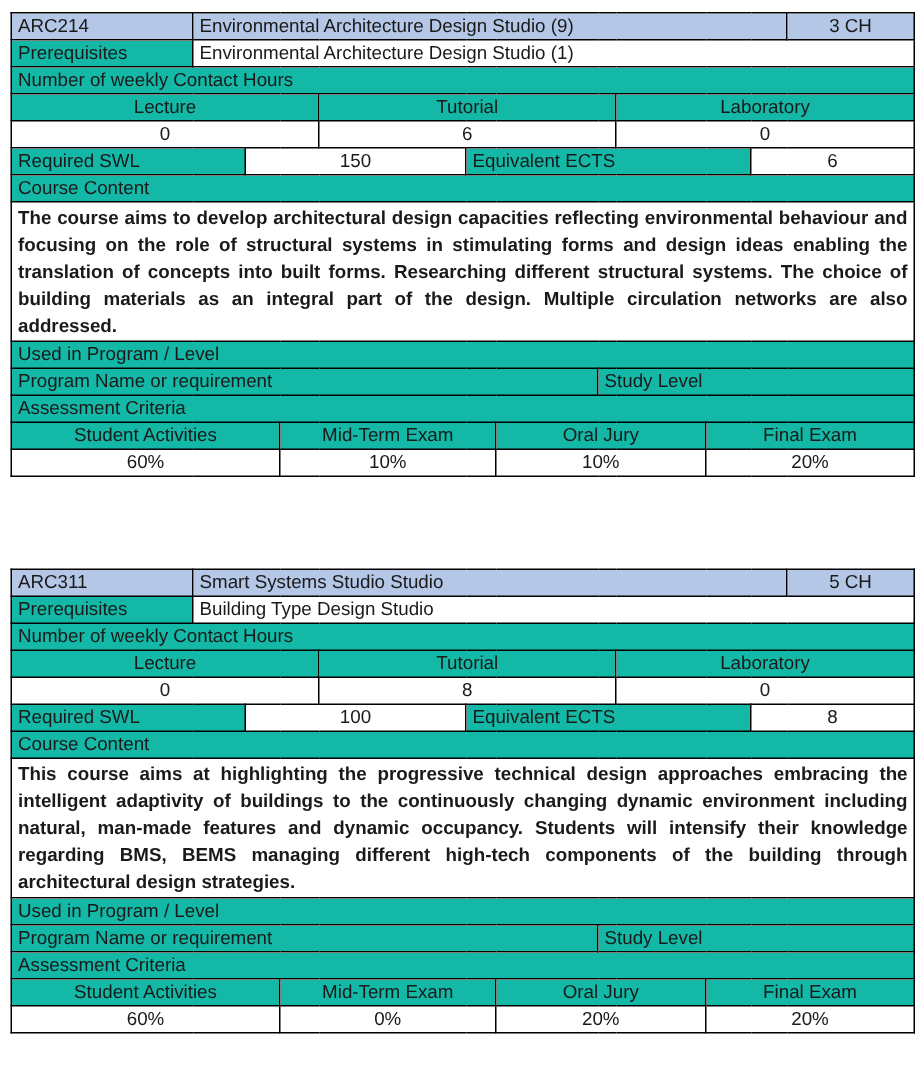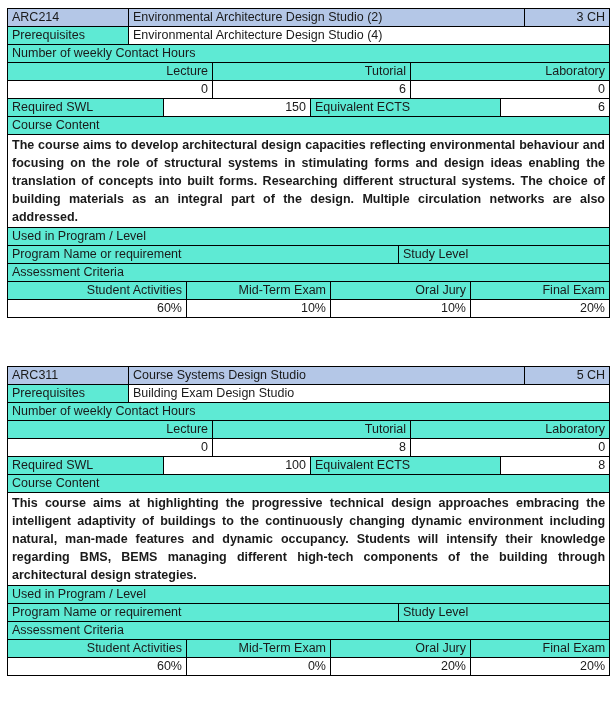--- a/index.html
+++ b/index.html
@@ -1,25 +1,25 @@
 <!DOCTYPE html>
 <html><head>
 <meta charset="utf-8">
 <style>
   html, body { margin:0; padding:0; background:#ffffff; }
   body { width:616px; height:713px; position:relative; font-family:"Liberation Sans", sans-serif; font-size:12.5px; color:#1a1a1a; }
   .course { position:absolute; left:7px; width:602px; border-collapse:collapse; table-layout:fixed; }
   .course td { border:1px solid #000; padding:0 4px; height:17px; line-height:17px; white-space:nowrap; overflow:hidden; }
-  .course td.c { text-align:right; }
+  .course td.c { text-align:center; }
   .blue { background:#b4c7e7; }
-  .green { background:#5eead4; }
+  .green { background:#14b8a6; }
   .white { background:#ffffff; }
   .course td.desc { white-space:normal; text-align:justify; line-height:18px; padding:1px 4px; height:auto;font-weight:bold; }
   #t1 { top:8px;border-radius:21px; }
-  #t2 { top:366px; }
+  #t2 { top:379px; }
 </style>
 </head>
 <body>
 
 <table class="course" id="t1">
   <colgroup>
     <col style="width:121px">
       <col style="width:35px">
       <col style="width:23px">
       <col style="width:26px">
@@ -28,26 +28,26 @@
       <col style="width:68px">
       <col style="width:12px">
     <col style="width:60px">
       <col style="width:30px">
       <col style="width:24px">
       <col style="width:85px">
   </colgroup>
   <tbody>
       <tr>
     <td class="blue" colspan="1">ARC214</td>
-    <td class="blue" colspan="10">Environmental Architecture Design Studio (2)</td>
+    <td class="blue" colspan="10">Environmental Architecture Design Studio (9)</td>
     <td class="blue c">3 CH</td>
   </tr>
   <tr>
     <td class="green">Prerequisites</td>
-    <td class="white" colspan="11">Environmental Architecture Design Studio (4)</td>
+    <td class="white" colspan="11">Environmental Architecture Design Studio (1)</td>
   </tr>
   <tr>
     <td class="green" colspan="12">Number of weekly Contact Hours</td>
   </tr>
   <tr>
     <td class="green c" colspan="4">Lecture</td>
     <td class="green c" colspan="4">Tutorial</td>
     <td class="green c" colspan="4">Laboratory</td>
   </tr>
   <tr>
@@ -103,26 +103,26 @@
       <col style="width:68px">
       <col style="width:12px">
     <col style="width:60px">
       <col style="width:30px">
       <col style="width:24px">
       <col style="width:85px">
   </colgroup>
   <tbody>
       <tr>
     <td class="blue">ARC311</td>
-    <td class="blue" colspan="10">Course Systems Design Studio</td>
+    <td class="blue" colspan="10">Smart Systems Studio Studio</td>
     <td class="blue c">5 CH</td>
   </tr>
   <tr>
     <td class="green">Prerequisites</td>
-    <td class="white" colspan="11">Building Exam Design Studio</td>
+    <td class="white" colspan="11">Building Type Design Studio</td>
   </tr>
   <tr>
     <td class="green" colspan="12">Number of weekly Contact Hours</td>
   </tr>
   <tr>
     <td class="green c" colspan="4">Lecture</td>
     <td class="green c" colspan="4">Tutorial</td>
     <td class="green c" colspan="4">Laboratory</td>
   </tr>
   <tr>

